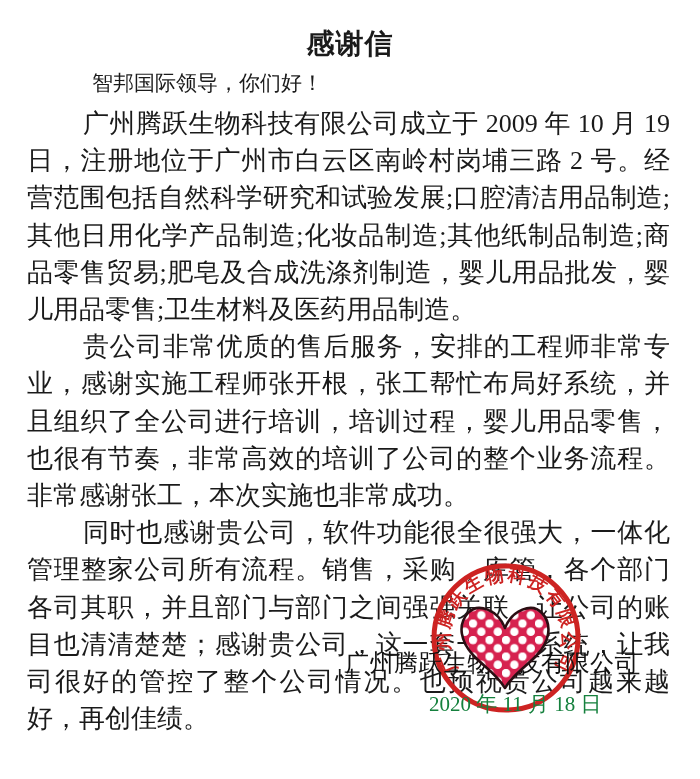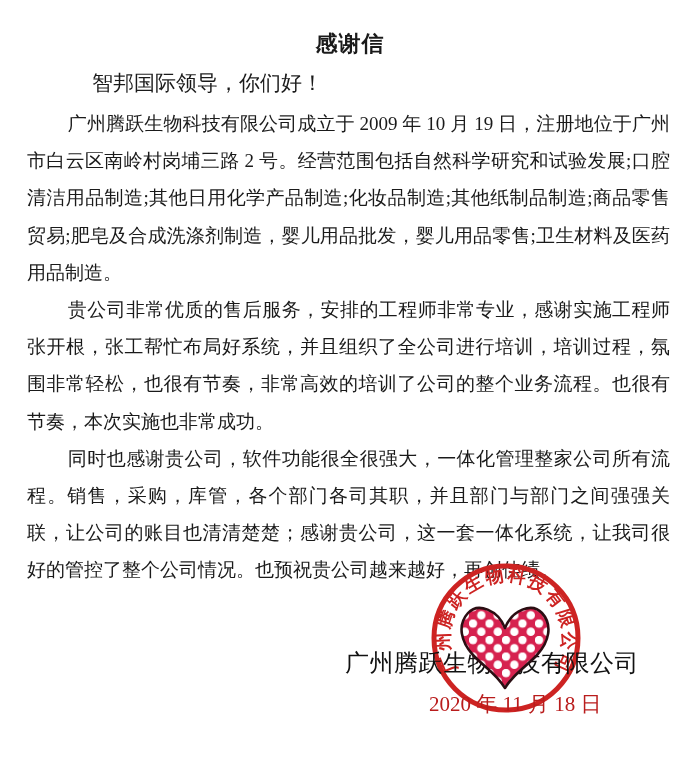--- a/index.html
+++ b/index.html
@@ -8,33 +8,33 @@
     width: 700px;
     height: 779px;
     background: #ffffff;
     overflow: hidden;
     font-family: "Liberation Serif", "DejaVu Serif", serif;
     color: #1a1a1a;
   }
   .title {
     margin: 31px 0 0 0;
     text-align: center;
-    font-size: 22px;
+    font-size: 28px;
     line-height: 26px;
     font-weight: bold;
     letter-spacing: 1px;
   }
   .greeting {
     margin: 13px 28px 0 92px;
     font-size: 21px;
     line-height: 27px;
   }
   .body-text {
     margin: 8px 30px 0 27px;
-    font-size: 19px;
+    font-size: 26px;
     line-height: 37.2px;
     text-align: justify;
     text-justify: inter-ideograph;
   }
   .body-text p {
     margin: 0;
     text-indent: 2.15em;
   }
   .signature {
     position: absolute;
@@ -46,21 +46,21 @@
     color: #111111;
     z-index: 2;
     white-space: nowrap;
   }
   .date {
     position: absolute;
     left: 429px;
     top: 691px;
     font-size: 21px;
     line-height: 26px;
-    color: #b91c1c;
+    color: #15803d;
     z-index: 2;
     white-space: nowrap;
   }
   .stamp-back {
     position: absolute;
     left: 426px;
     top: 558px;
     width: 160px;
     height: 160px;
     z-index: 1;
@@ -78,21 +78,21 @@
 <body>
 
 <div class="page">
 
   <div class="title">感谢信</div>
 
   <div class="greeting">智邦国际领导，你们好！</div>
 
   <div class="body-text">
     <p>广州腾跃生物科技有限公司成立于 2009 年 10 月 19 日，注册地位于广州市白云区南岭村岗埔三路 2 号。经营范围包括自然科学研究和试验发展;口腔清洁用品制造;其他日用化学产品制造;化妆品制造;其他纸制品制造;商品零售贸易;肥皂及合成洗涤剂制造，婴儿用品批发，婴儿用品零售;卫生材料及医药用品制造。</p>
-    <p>贵公司非常优质的售后服务，安排的工程师非常专业，感谢实施工程师张开根，张工帮忙布局好系统，并且组织了全公司进行培训，培训过程，氛围非常轻松，也很有节奏，非常高效的培训了公司的整个业务流程。也很有节奏，本次实施也非常成功。</p>
+    <p>贵公司非常优质的售后服务，安排的工程师非常专业，感谢实施工程师张开根，张工帮忙布局好系统，并且组织了全公司进行培训，培训过程，婴儿用品零售，也很有节奏，非常高效的培训了公司的整个业务流程。非常感谢张工，本次实施也非常成功。</p>
     <p>同时也感谢贵公司，软件功能很全很强大，一体化管理整家公司所有流程。销售，采购，库管，各个部门各司其职，并且部门与部门之间强强关联，让公司的账目也清清楚楚；感谢贵公司，这一套一体化系统，让我司很好的管控了整个公司情况。也预祝贵公司越来越好，再创佳绩。</p>
   </div>
 
   <svg class="stamp-back" viewBox="0 0 160 160" xmlns="http://www.w3.org/2000/svg">
     <defs>
       <path id="arc" d="M 33.3 112.7 A 57 57 0 1 1 126.7 112.7" fill="none"></path>
     </defs>
     <circle cx="80" cy="80" r="72" fill="none" stroke-width="5" stroke="#cd2322"></circle>
     <text font-size="18" font-weight="bold" letter-spacing="2.5" font-family="Liberation Serif, serif" fill="#cd2322">
       <textPath href="#arc" startOffset="2">广州腾跃生物科技有限公司</textPath>

